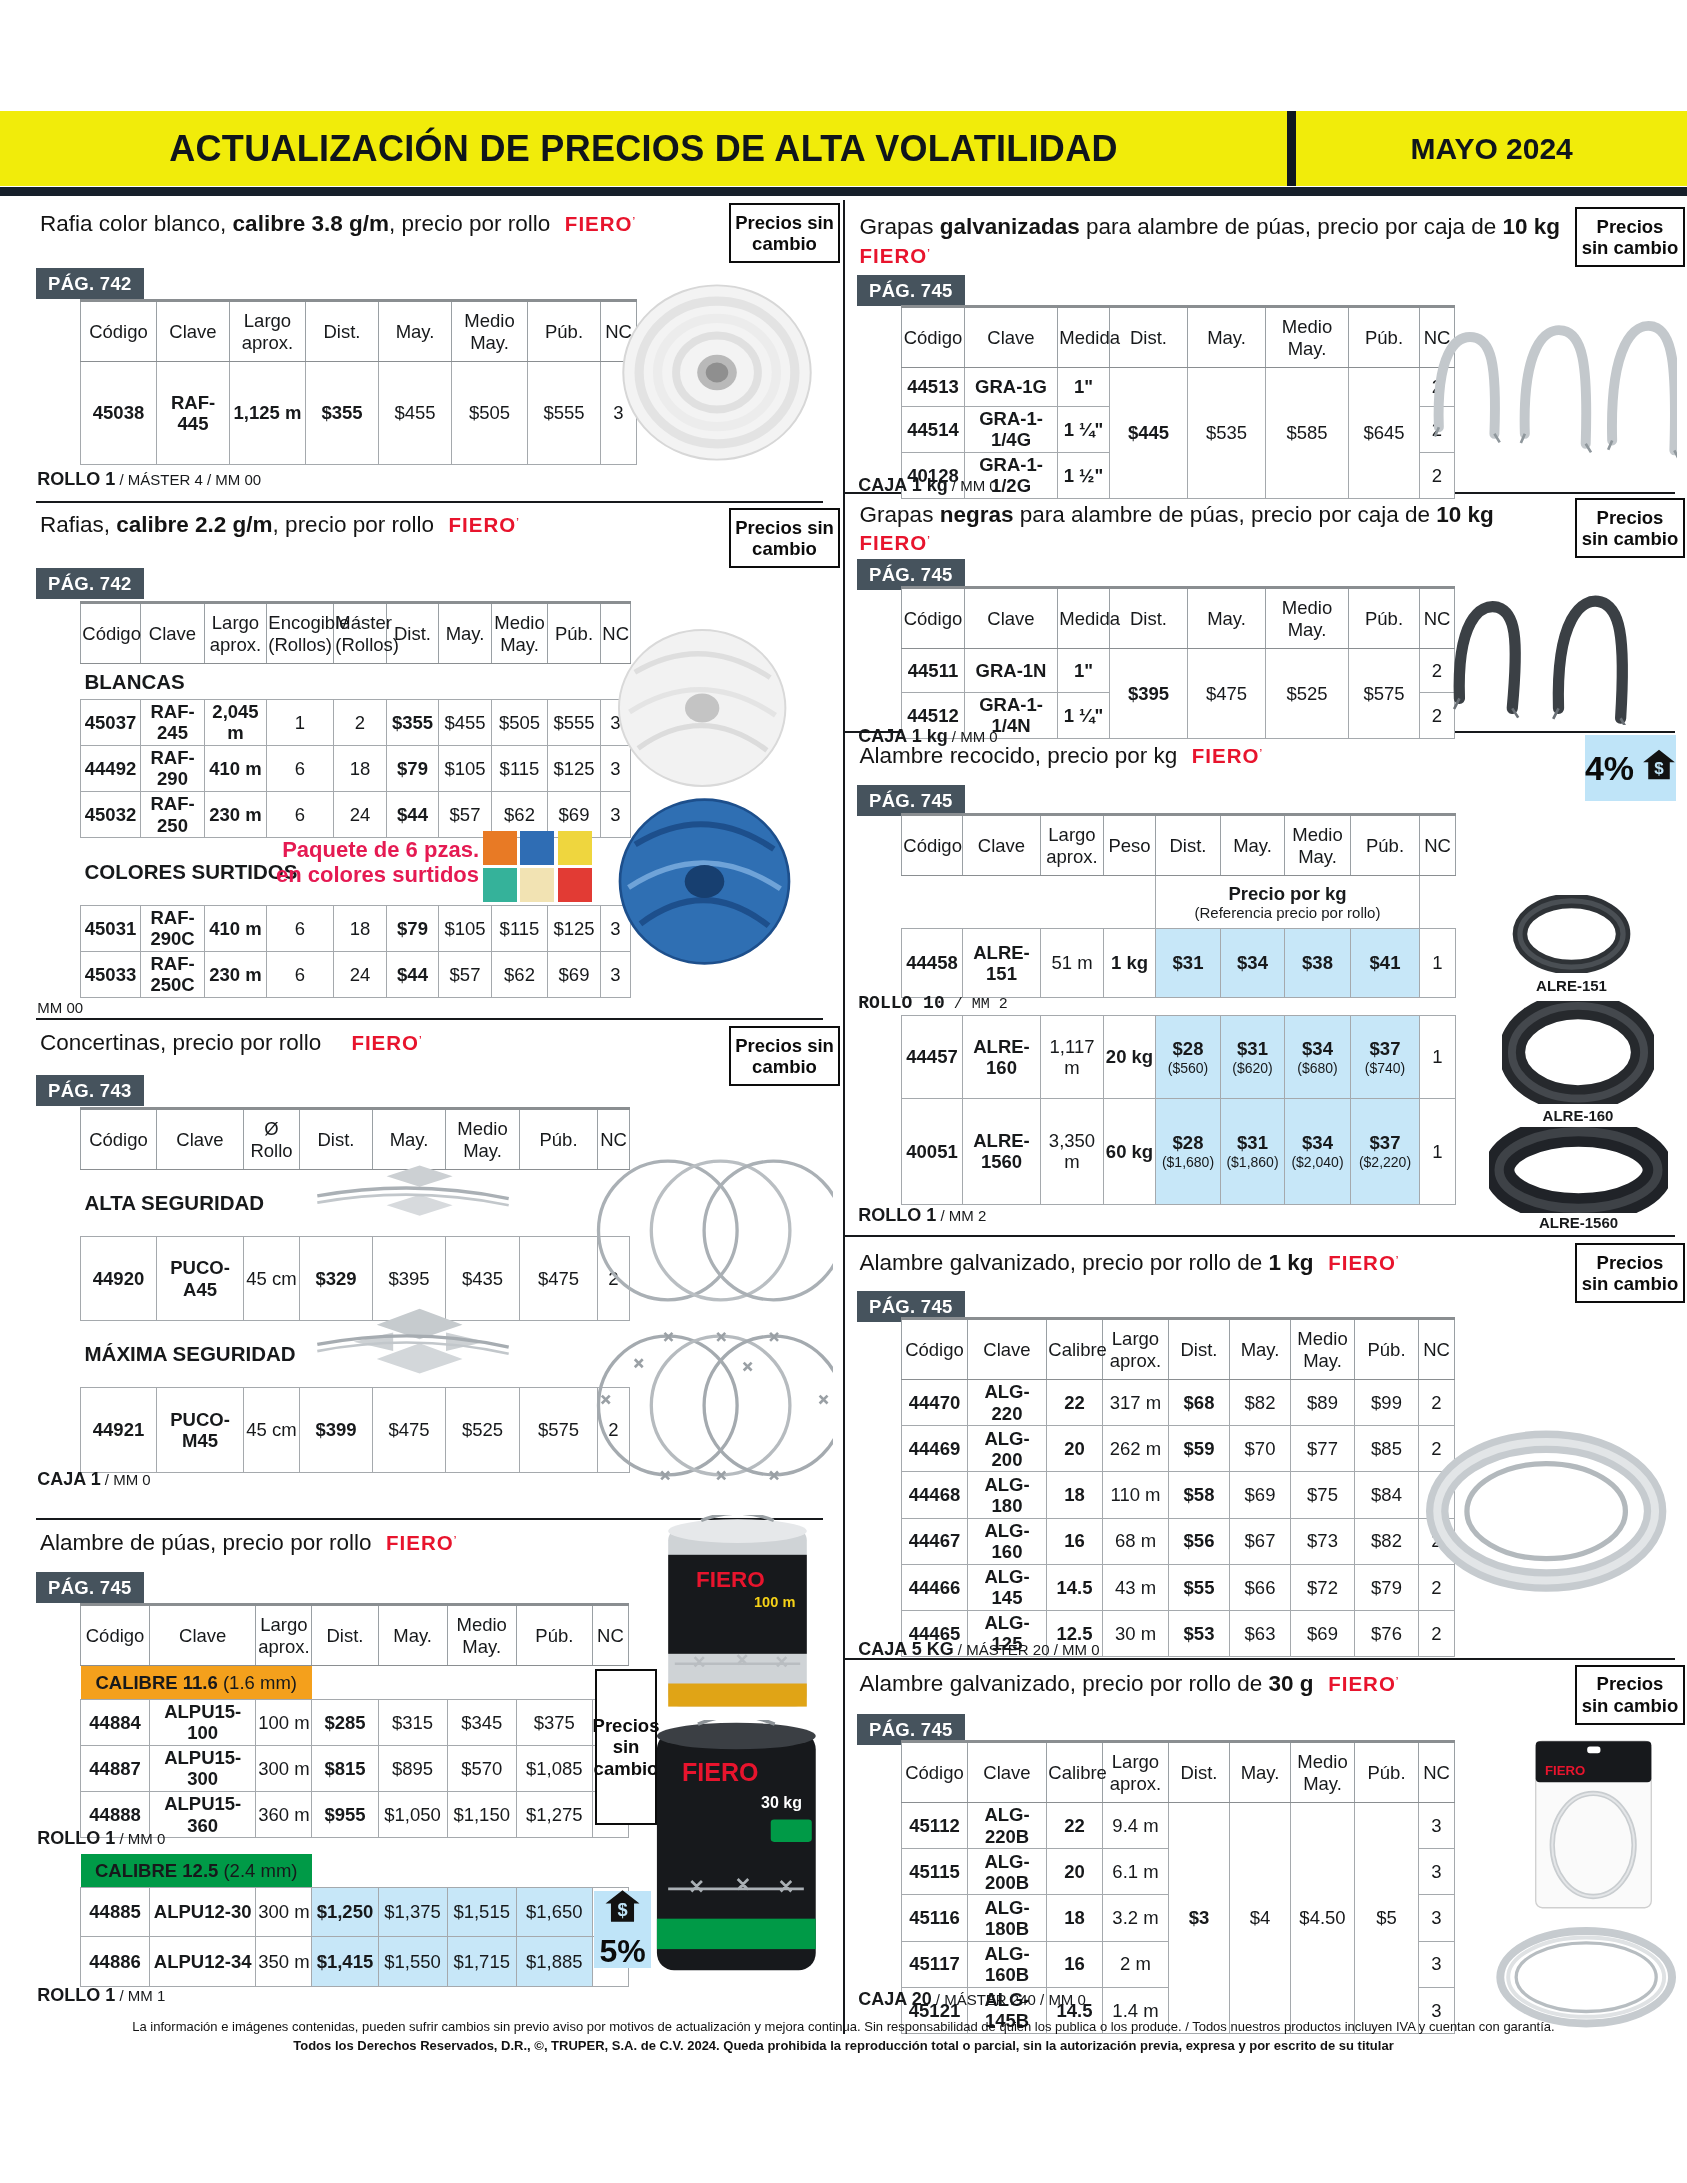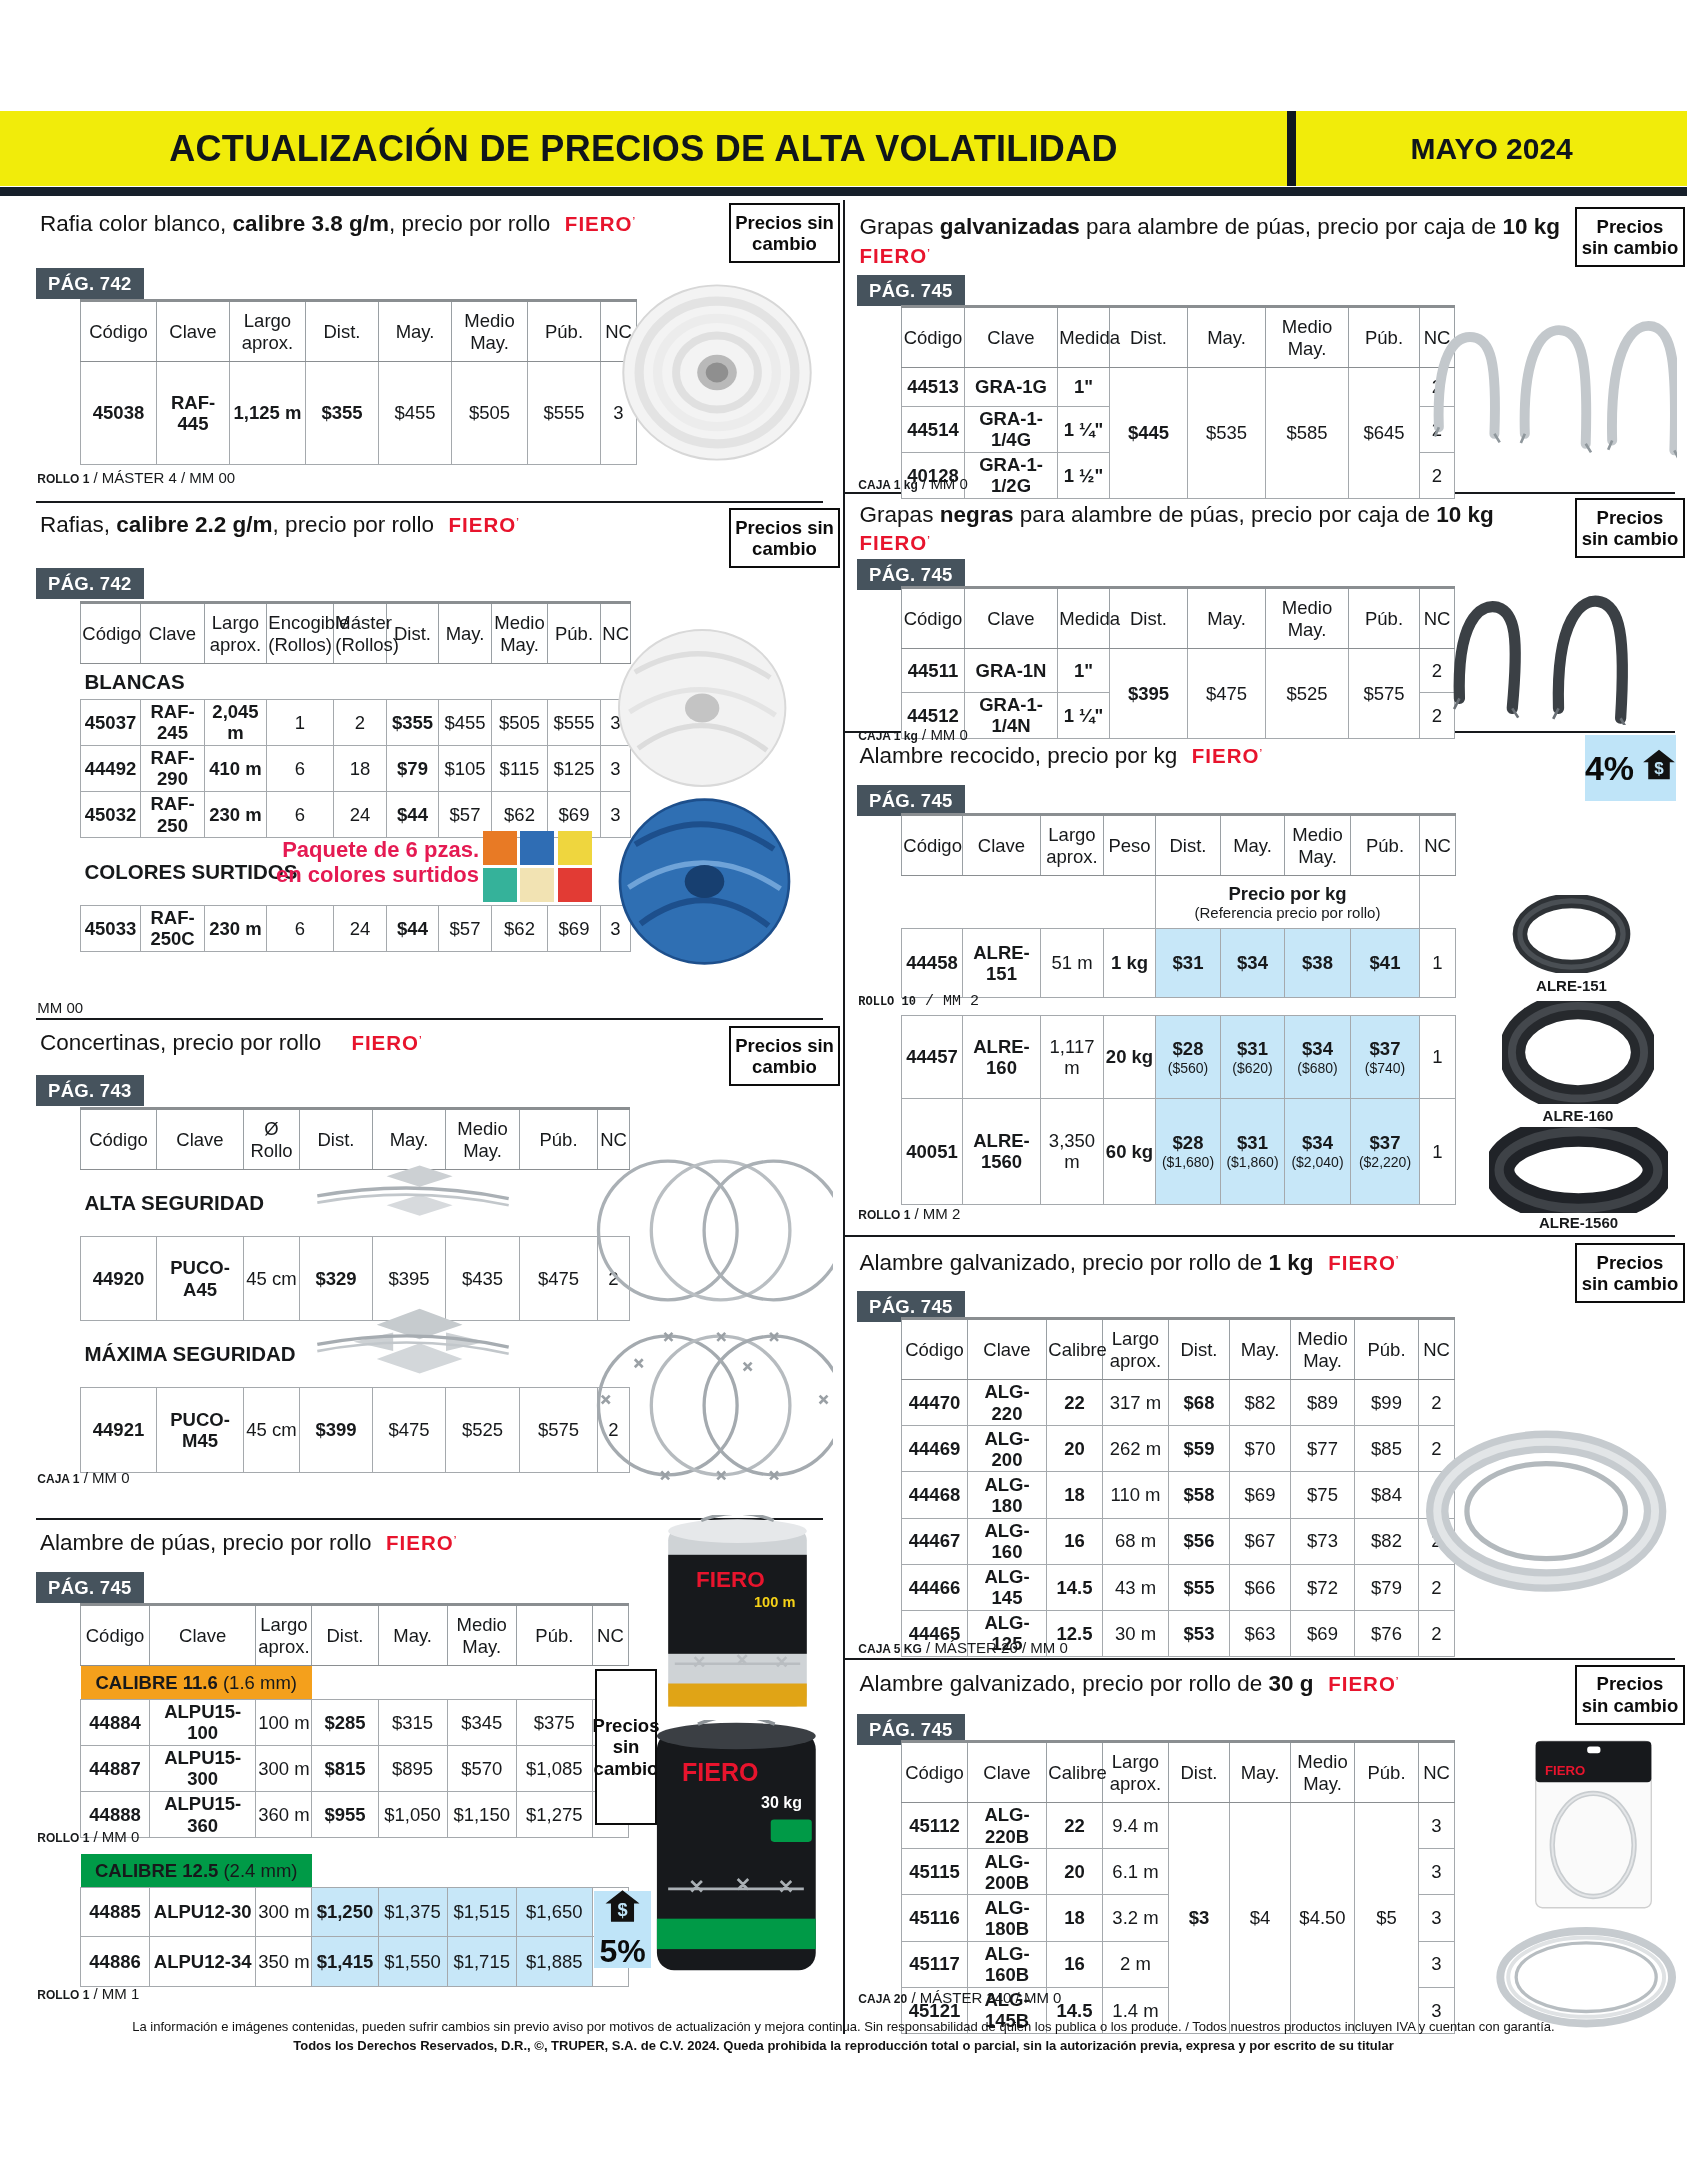--- a/index.html
+++ b/index.html
@@ -20,21 +20,21 @@
   .sec-head{position:absolute;display:flex;align-items:baseline;gap:14.6px;white-space:nowrap;}
   .title{font-size:22.5px;color:#141414;}
   .title b{font-weight:700;}
   .fiero{font-weight:800;font-size:20.5px;color:#e8142d;letter-spacing:1px;}
   .fiero sup{font-size:9.3px;}
   .fiero-line{position:absolute;}
   .pag{position:absolute;background:#46535d;color:#fff;font-weight:700;font-size:18.5px;padding:4.6px 12px;letter-spacing:0.3px;}
   .badge{position:absolute;border:2px solid #0c0c0c;background:#fff;font-weight:700;font-size:18.5px;
          text-align:center;padding:6.6px 4px;line-height:1.16;color:#0c0c0c;}
   .note{position:absolute;font-size:15px;color:#17191b;}
-  .note b{font-size:12px;}
+  .note b{font-size:18px;}
   .promo{position:absolute;color:#e51a52;font-weight:700;font-size:22px;line-height:1.12;text-align:right;}
   .cap{position:absolute;font-weight:700;font-size:15px;text-align:center;}
   .legal{position:absolute;left:0;width:1687px;text-align:center;font-size:13px;color:#121212;}
   .legal.b{font-weight:700;}
   
   .ptable{border-collapse:collapse;table-layout:fixed;background:#fff;position:absolute;margin-left:44px;}
   .ptable th{border:0.7px solid #9aa0a4;border-top:3.3px solid #8a8e91;border-bottom:1.3px solid #8a8e91;
              font-weight:400;font-size:18.5px;color:#17191b;padding:2.6px 1.3px;height:54px;line-height:1.15;}
   .ptable td{border:0.7px solid #a5a9ad;font-size:18.5px;color:#17191b;text-align:center;
              vertical-align:middle;padding:1.3px;line-height:1.15;}
@@ -231,20 +231,32 @@
             <td class="bold">$44</td>
             <td>$57</td>
             <td>$62</td>
             <td>$69</td>
             <td>3</td>
           </tr>
           <tr class="label-row tall">
             <td colspan="10">COLORES SURTIDOS</td>
           </tr>
           <tr class="data">
+            <td class="strong">45031</td>
+            <td class="strong">RAF-290C</td>
+            <td class="bold">410 m</td>
+            <td>6</td>
+            <td>18</td>
+            <td class="bold">$79</td>
+            <td>$105</td>
+            <td>$115</td>
+            <td>$125</td>
+            <td>3</td>
+          </tr>
+          <tr class="data">
             <td class="strong">45033</td>
             <td class="strong">RAF-250C</td>
             <td class="bold">230 m</td>
             <td>6</td>
             <td>24</td>
             <td class="bold">$44</td>
             <td>$57</td>
             <td>$62</td>
             <td>$69</td>
             <td>3</td>

